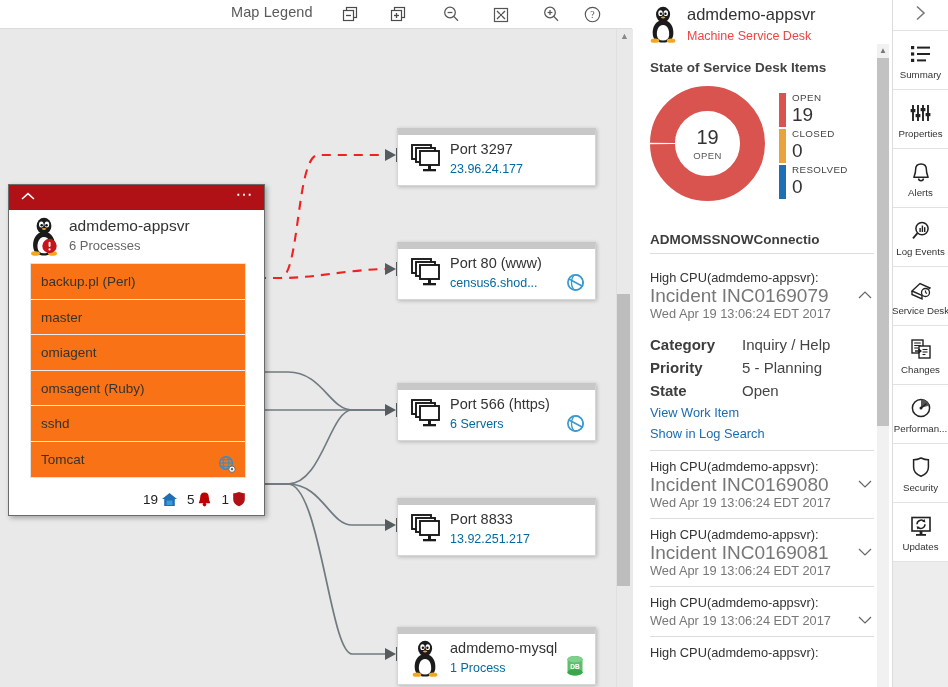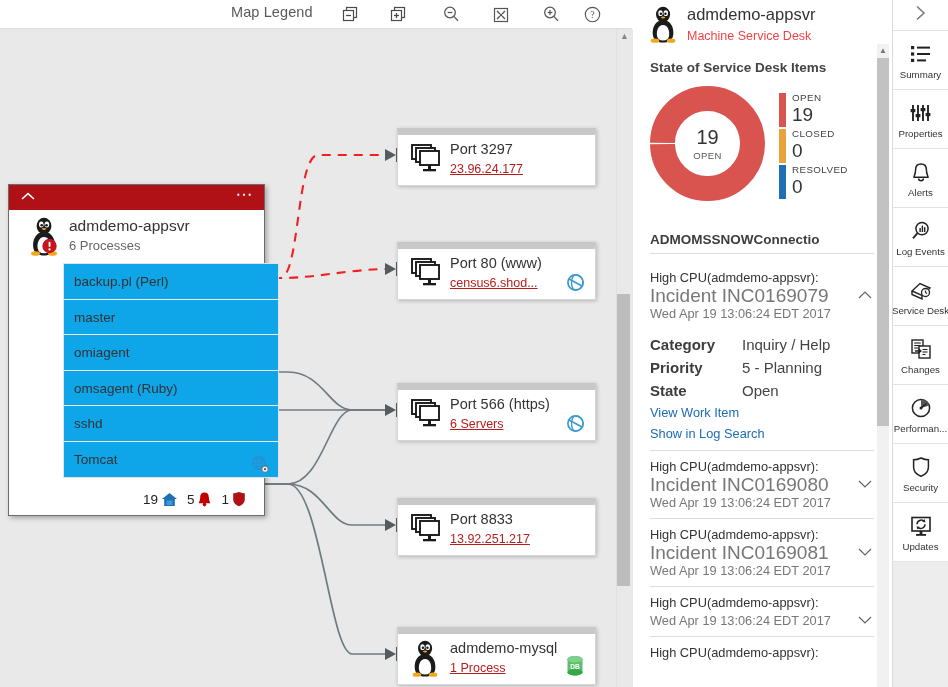--- a/index.html
+++ b/index.html
@@ -169,22 +169,21 @@
     font-size: 13px;
     color: #666;
   }
   .proc-list {
     position: absolute;
     left: 21px;
     top: 78px;
     width: 216px;
     border: 1px solid #e2e2e2;
     box-sizing: border-box;
-    background: #0ea5e9;
-    margin-left: 33px;
+    background: #f97316;
   }
   .proc-row {
     height: 35.5px;
     line-height: 35.5px;
     padding-left: 10px;
     font-size: 13.5px;
     color: #333;
     border-bottom: 1px solid #ececec;
     position: relative;
     cursor: pointer;
@@ -241,23 +240,22 @@
     top: 6px;
     font-size: 14.5px;
     color: #333;
     white-space: nowrap;
   }
   .pc-sub {
     position: absolute;
     left: 52px;
     top: 27px;
     font-size: 12.5px;
-    color: #b91c1c;
+    color: #0369a1;
     white-space: nowrap;
-    text-decoration: underline;
   }
   .pc-ext {
     position: absolute;
     right: 10px;
     top: 24px;
     width: 19px;
     height: 19px;
   }
   .pc-db {
     position: absolute;

